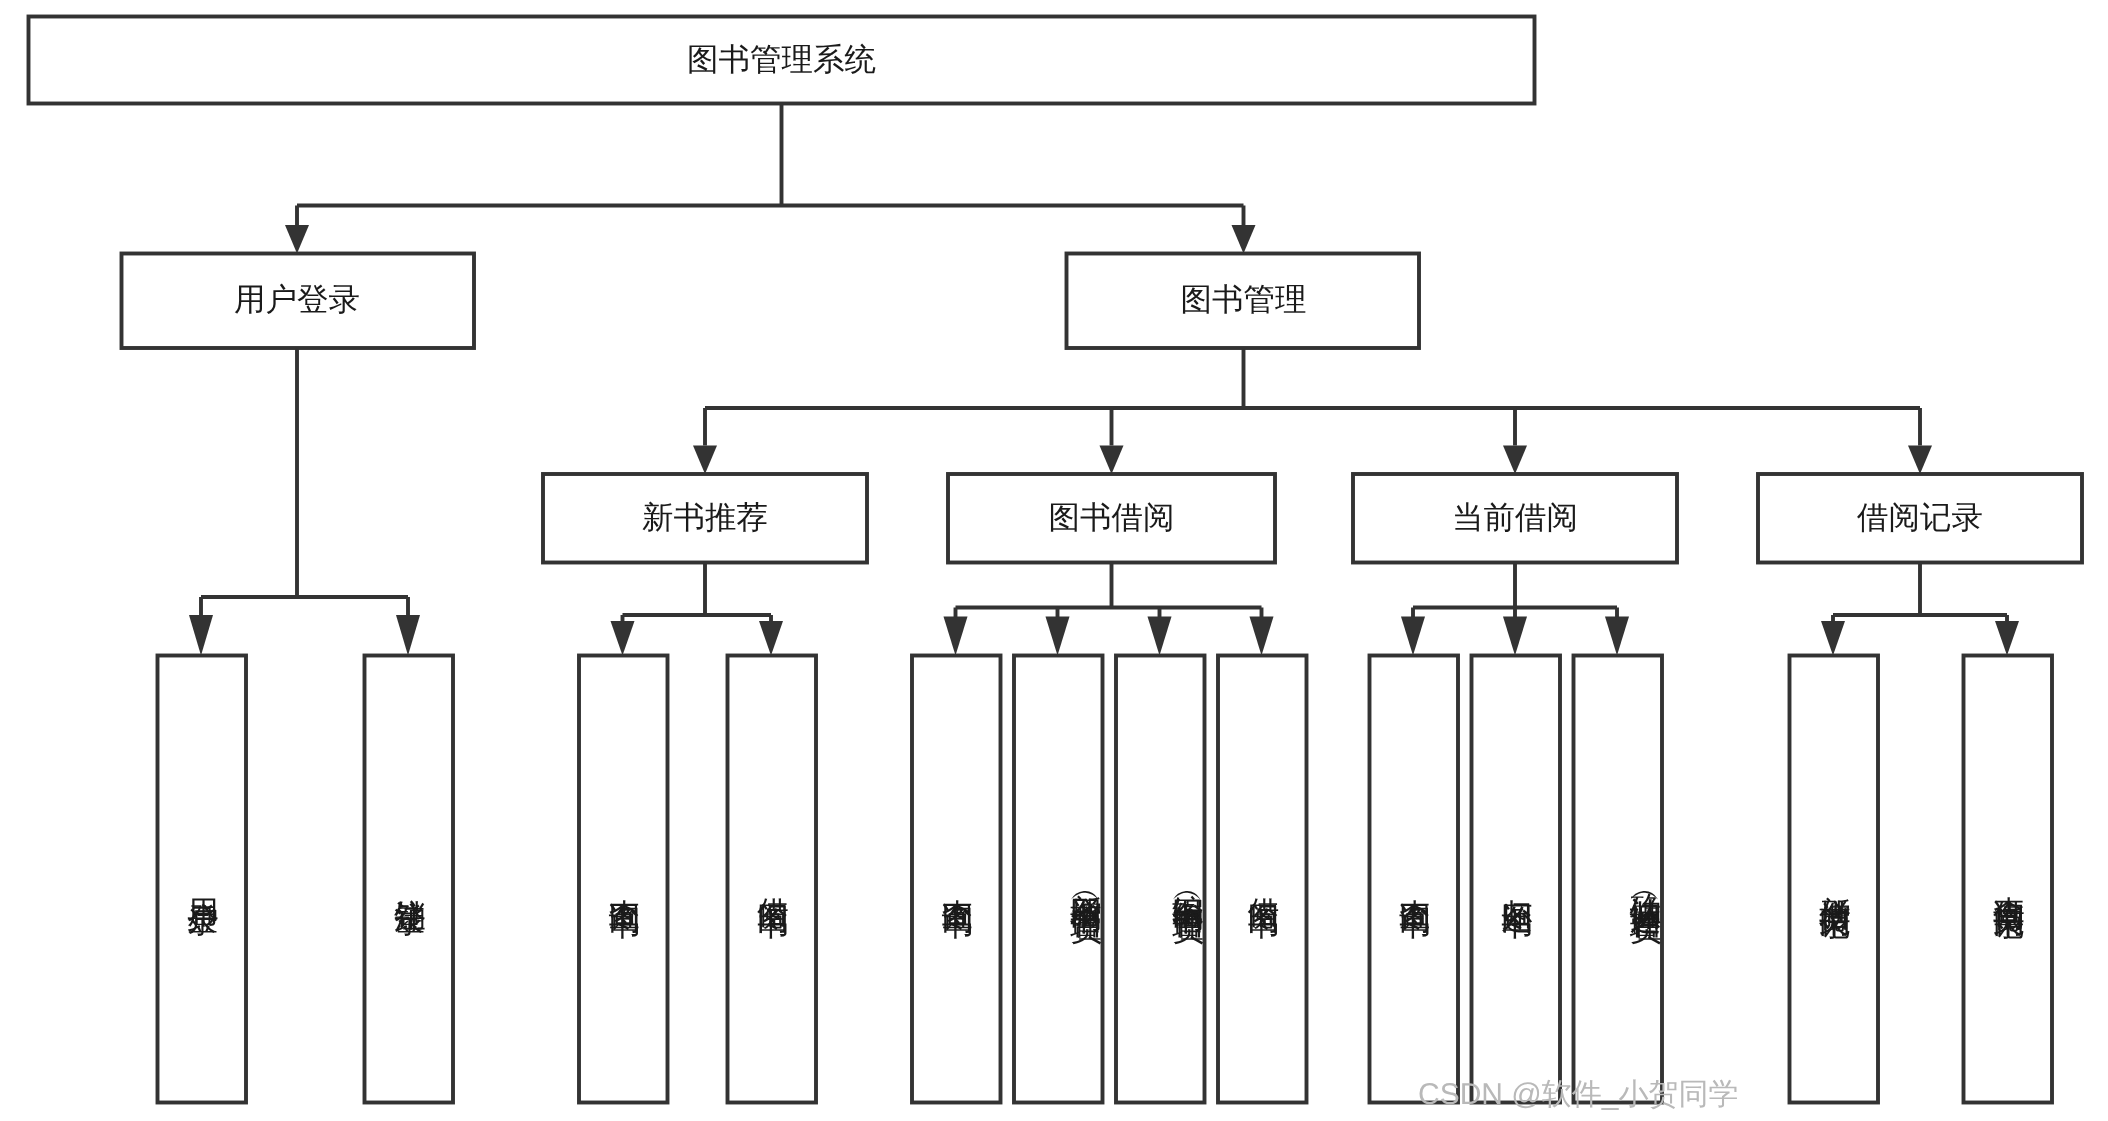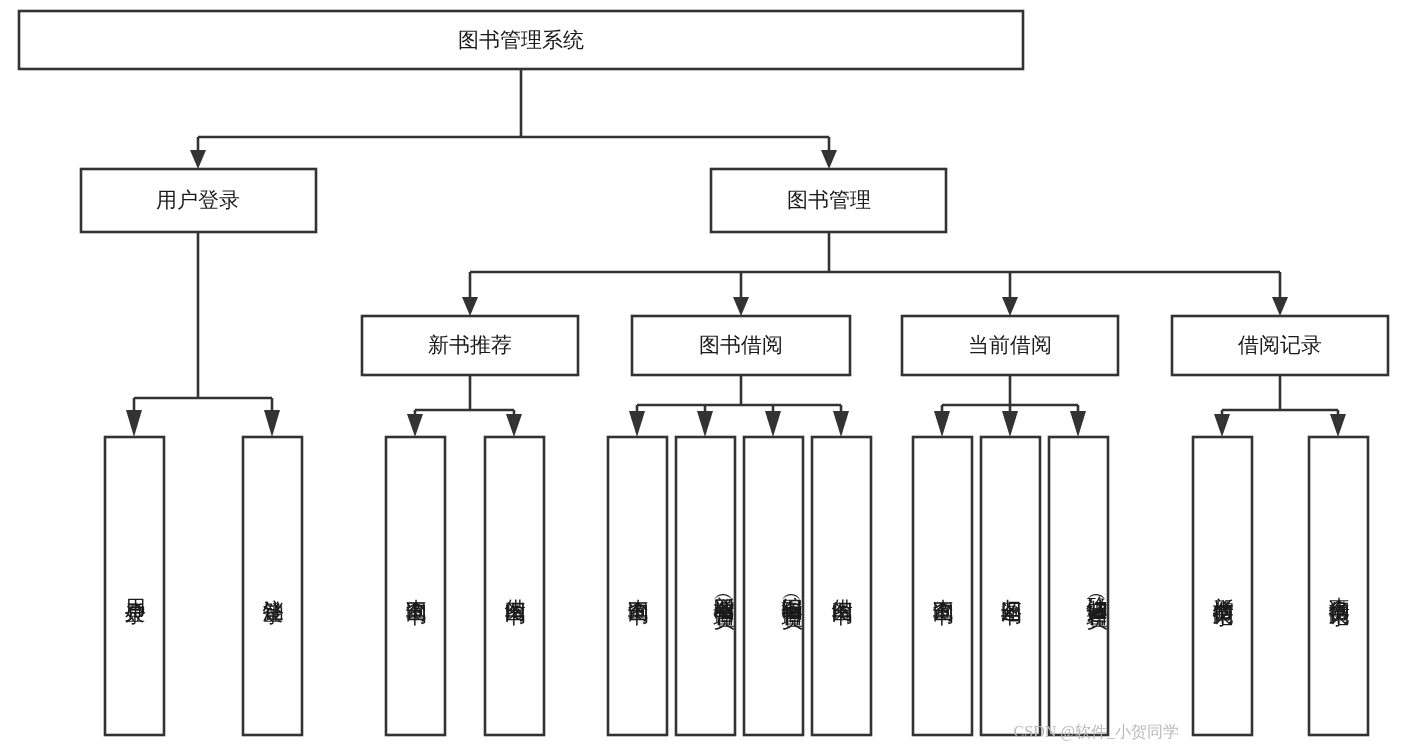--- a/index.html
+++ b/index.html
@@ -10,21 +10,20 @@
   body {
     width: 1405px;
     height: 747px;
     font-family: "DejaVu Sans", "Liberation Sans", sans-serif;
     overflow: hidden;
   }
   #diagram-root {
     position: relative;
     width: 1167px;
     height: 747px;
-    padding-left: 20px;
   }
   svg.diagram {
     position: absolute;
     top: 0;
     left: 0;
     width: 1405px;
     height: 747px;
   }
   .node-rect {
     fill: #ffffff;
@@ -61,22 +60,22 @@
     align-items: center;
     justify-content: center;
     white-space: nowrap;
     pointer-events: none;
     user-select: none;
   }
   .watermark {
     position: absolute;
     right: 8px;
     bottom: 4px;
-    font-family: Liberation Serif, serif;
-    font-size: 16px;
+    font-family: Liberation Sans, sans-serif;
+    font-size: 20px;
     color: #b9b9b9;
     white-space: nowrap;
     user-select: none;
   }
 </style>
 </head>
 <body>
 
 <div id="diagram-root">
 

